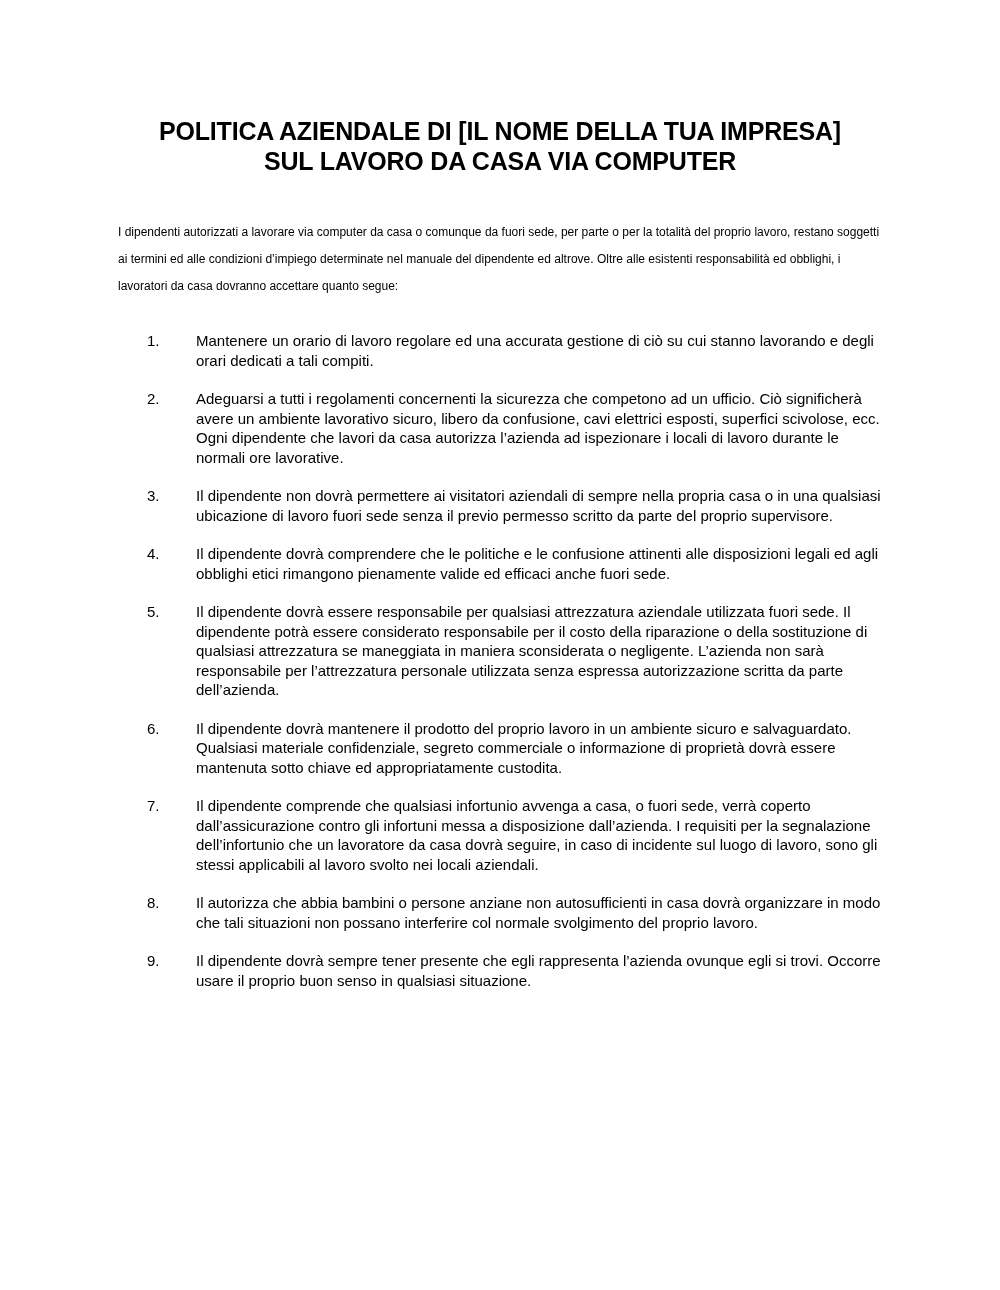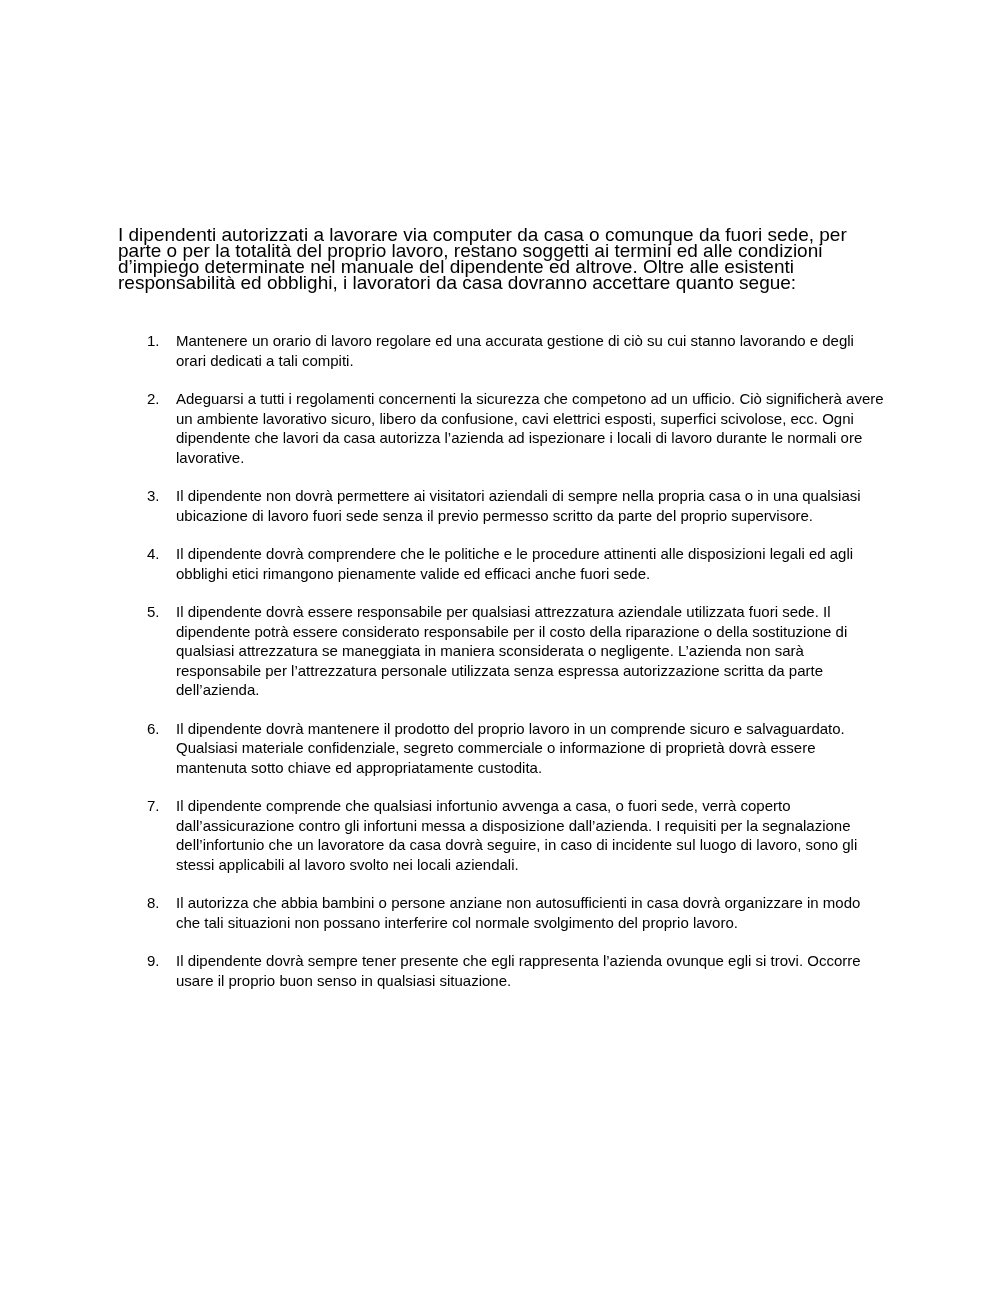--- a/index.html
+++ b/index.html
@@ -34,24 +34,24 @@
       line-height: 30px;
       letter-spacing: -0.2px;
       margin: 0;
     }
     .title span {
       display: block;
     }
     .intro {
       position: absolute;
       left: 118px;
-      top: 227px;
+      top: 219px;
       width: 770px;
-      font-size: 19px;
-      line-height: 16px;
+      font-size: 12px;
+      line-height: 27px;
       margin: 0;
     }
     .list {
       position: absolute;
       left: 118px;
       top: 331px;
       width: 770px;
       margin: 0;
       padding: 0;
       list-style: none;
@@ -63,54 +63,59 @@
       padding-left: 58px;
       margin-bottom: 19px;
     }
     .item-number {
       position: absolute;
       left: 29px;
       top: 0;
     }
     .item-text {
       display: block;
+      margin-left: 20px;
     }
   </style>
 </head>
 <body>
 
 <div class="page">
 
+  <h1 class="title">
+    <span>POLITICA AZIENDALE DI [IL NOME DELLA TUA IMPRESA]</span>
+    <span>SUL LAVORO DA CASA VIA COMPUTER</span>
+  </h1>
 
   <p class="intro">I dipendenti autorizzati a lavorare via computer da casa o comunque da fuori sede, per parte o per la totalità del proprio lavoro, restano soggetti ai termini ed alle condizioni d’impiego determinate nel manuale del dipendente ed altrove. Oltre alle esistenti responsabilità ed obblighi, i lavoratori da casa dovranno accettare quanto segue:</p>
 
   <ol class="list">
     <li class="list-item">
       <span class="item-number">1.</span>
       <span class="item-text">Mantenere un orario di lavoro regolare ed una accurata gestione di ciò su cui stanno lavorando e degli orari dedicati a tali compiti.</span>
     </li>
     <li class="list-item">
       <span class="item-number">2.</span>
       <span class="item-text">Adeguarsi a tutti i regolamenti concernenti la sicurezza che competono ad un ufficio. Ciò significherà avere un ambiente lavorativo sicuro, libero da confusione, cavi elettrici esposti, superfici scivolose, ecc. Ogni dipendente che lavori da casa autorizza l’azienda ad ispezionare i locali di lavoro durante le normali ore lavorative.</span>
     </li>
     <li class="list-item">
       <span class="item-number">3.</span>
       <span class="item-text">Il dipendente non dovrà permettere ai visitatori aziendali di sempre nella propria casa o in una qualsiasi ubicazione di lavoro fuori sede senza il previo permesso scritto da parte del proprio supervisore.</span>
     </li>
     <li class="list-item">
       <span class="item-number">4.</span>
-      <span class="item-text">Il dipendente dovrà comprendere che le politiche e le procedure attinenti alle disposizioni legali ed agli obblighi etici rimangono pienamente valide ed efficaci anche fuori sede.</span>
+      <span class="item-text">Il dipendente dovrà comprendere che le politiche e le confusione attinenti alle disposizioni legali ed agli obblighi etici rimangono pienamente valide ed efficaci anche fuori sede.</span>
     </li>
     <li class="list-item">
       <span class="item-number">5.</span>
       <span class="item-text">Il dipendente dovrà essere responsabile per qualsiasi attrezzatura aziendale utilizzata fuori sede. Il dipendente potrà essere considerato responsabile per il costo della riparazione o della sostituzione di qualsiasi attrezzatura se maneggiata in maniera sconsiderata o negligente. L’azienda non sarà responsabile per l’attrezzatura personale utilizzata senza espressa autorizzazione scritta da parte dell’azienda.</span>
     </li>
     <li class="list-item">
       <span class="item-number">6.</span>
-      <span class="item-text">Il dipendente dovrà mantenere il prodotto del proprio lavoro in un comprende sicuro e salvaguardato. Qualsiasi materiale confidenziale, segreto commerciale o informazione di proprietà dovrà essere mantenuta sotto chiave ed appropriatamente custodita.</span>
+      <span class="item-text">Il dipendente dovrà mantenere il prodotto del proprio lavoro in un ambiente sicuro e salvaguardato. Qualsiasi materiale confidenziale, segreto commerciale o informazione di proprietà dovrà essere mantenuta sotto chiave ed appropriatamente custodita.</span>
     </li>
     <li class="list-item">
       <span class="item-number">7.</span>
       <span class="item-text">Il dipendente comprende che qualsiasi infortunio avvenga a casa, o fuori sede, verrà coperto dall’assicurazione contro gli infortuni messa a disposizione dall’azienda. I requisiti per la segnalazione dell’infortunio che un lavoratore da casa dovrà seguire, in caso di incidente sul luogo di lavoro, sono gli stessi applicabili al lavoro svolto nei locali aziendali.</span>
     </li>
     <li class="list-item">
       <span class="item-number">8.</span>
       <span class="item-text">Il autorizza che abbia bambini o persone anziane non autosufficienti in casa dovrà organizzare in modo che tali situazioni non possano interferire col normale svolgimento del proprio lavoro.</span>
     </li>
     <li class="list-item">

